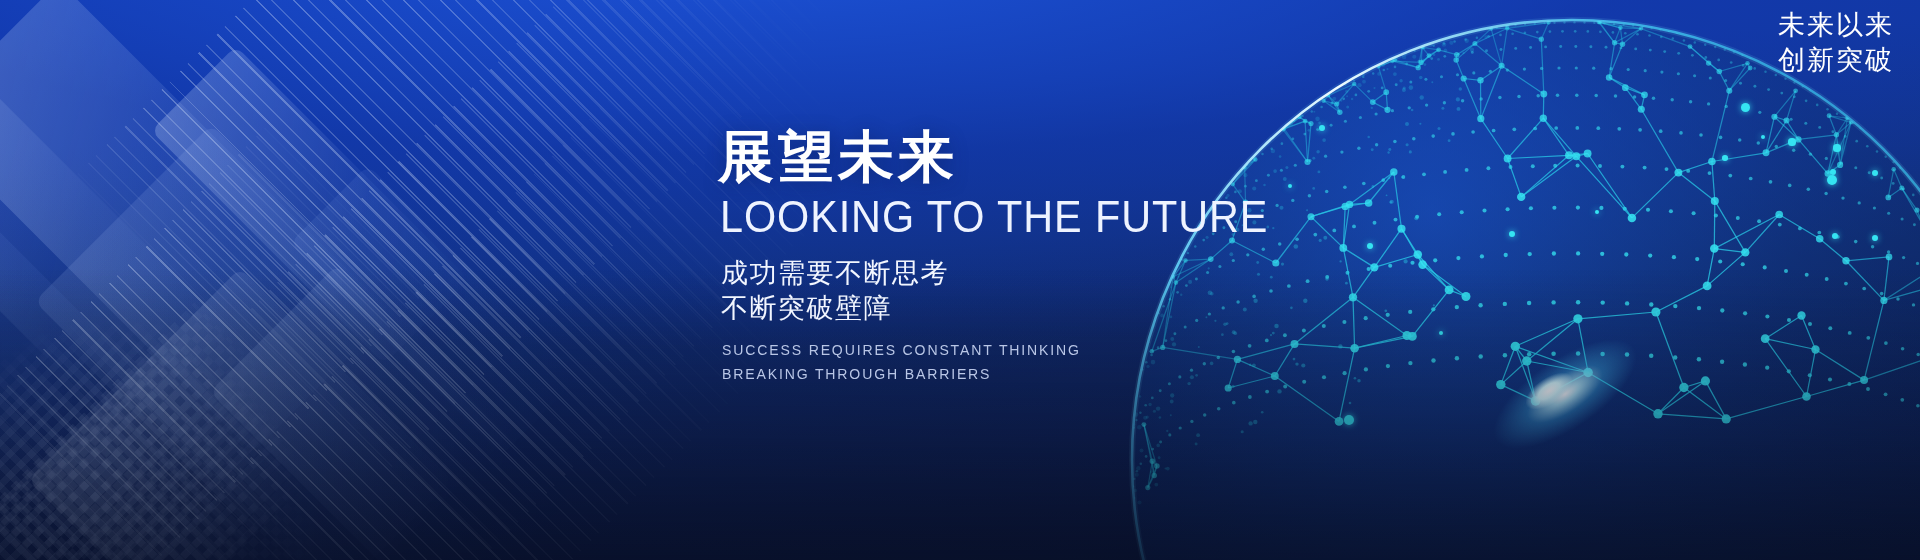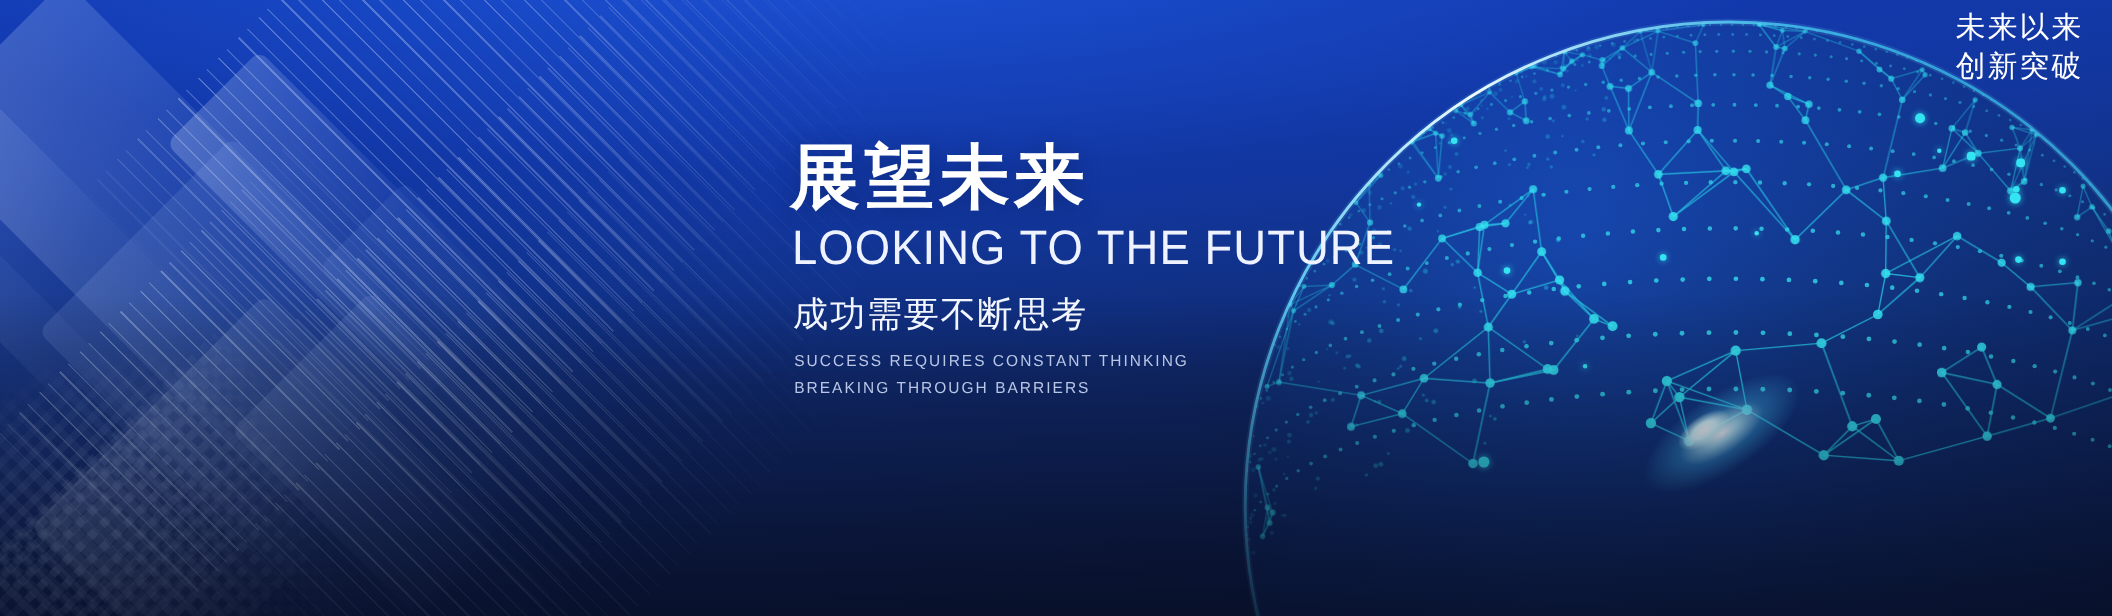--- a/index.html
+++ b/index.html
@@ -102,31 +102,31 @@
     position:absolute;left:470px;top:228px;width:54px;height:26px;
     transform:rotate(-34deg);
     background:radial-gradient(closest-side,#ffffff 0%,#d9fbff 45%,rgba(180,240,255,0) 100%);
   }
 
   .particle{position:absolute;border-radius:50%;background:#35e4f2;box-shadow:0 0 6px rgba(53,228,242,.85);}
 
   
   .copy{position:absolute;left:718px;top:128px;width:620px;}
   .title-cn{
-    font-size:64px;font-weight:700;color:#ffffff;letter-spacing:4px;
+    font-size:56px;font-weight:700;color:#ffffff;letter-spacing:4px;
     line-height:1.04;margin:0;white-space:nowrap;
     text-shadow:0 2px 18px rgba(10,30,90,.45);
   }
   .title-en{
     font-size:44px;font-weight:300;color:#eef3ff;letter-spacing:1px;
     line-height:1.12;margin:6px 0 0 2px;white-space:nowrap;
     transform:scaleX(.94);transform-origin:left center;
   }
   .sub-cn{
-    font-size:32px;font-weight:400;color:#f2f6ff;letter-spacing:1.5px;
+    font-size:27px;font-weight:400;color:#f2f6ff;letter-spacing:1.5px;
     line-height:1.33;margin:14px 0 0 3px;
   }
   .sub-en{
     font-size:14.5px;font-weight:400;color:#b9c6e6;letter-spacing:1.9px;
     line-height:1.62;margin:12px 0 0 4px;
     transform:scaleX(.97);transform-origin:left center;
   }
 
   .corner-tag{
     position:absolute;right:26px;top:8px;
@@ -1344,20 +1344,21 @@
       <div class="particle" style="left: 1438.6px; top: 330.6px; width: 4.8px; height: 4.8px;"></div>
     </div>
 
   <div class="vignette"></div>
 
   <div class="copy">
     <h1 class="title-cn">展望未来</h1>
     <div class="title-en">LOOKING TO THE FUTURE</div>
     <div class="sub-cn">
       <div>成功需要不断思考</div>
+      <div>不断突破壁障</div>
     </div>
     <div class="sub-en">
       <div>SUCCESS REQUIRES CONSTANT THINKING</div>
       <div>BREAKING THROUGH BARRIERS</div>
     </div>
   </div>
 
   <div class="corner-tag">
     <div>未来以来</div>
     <div>创新突破</div>

